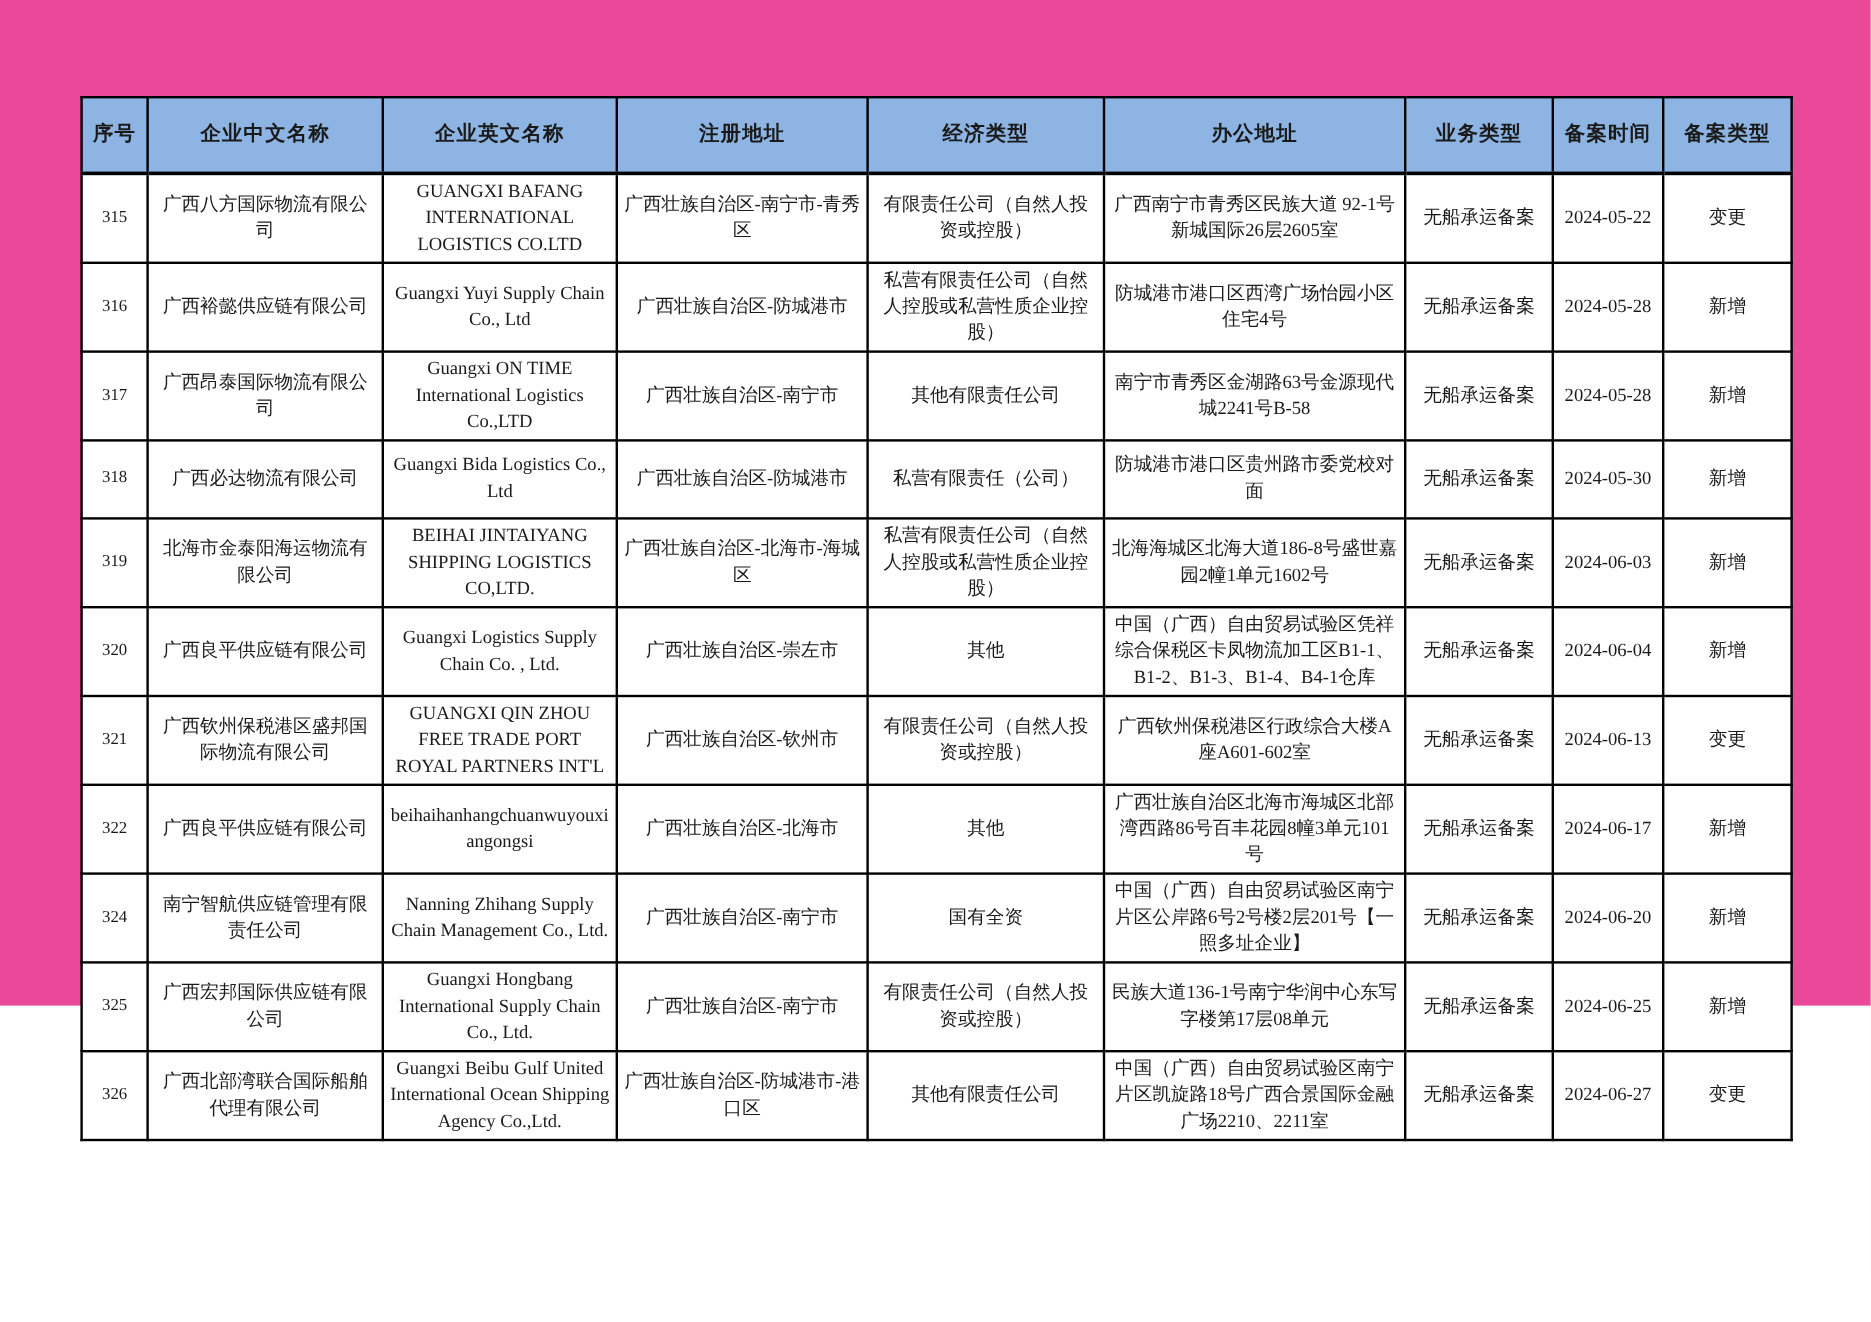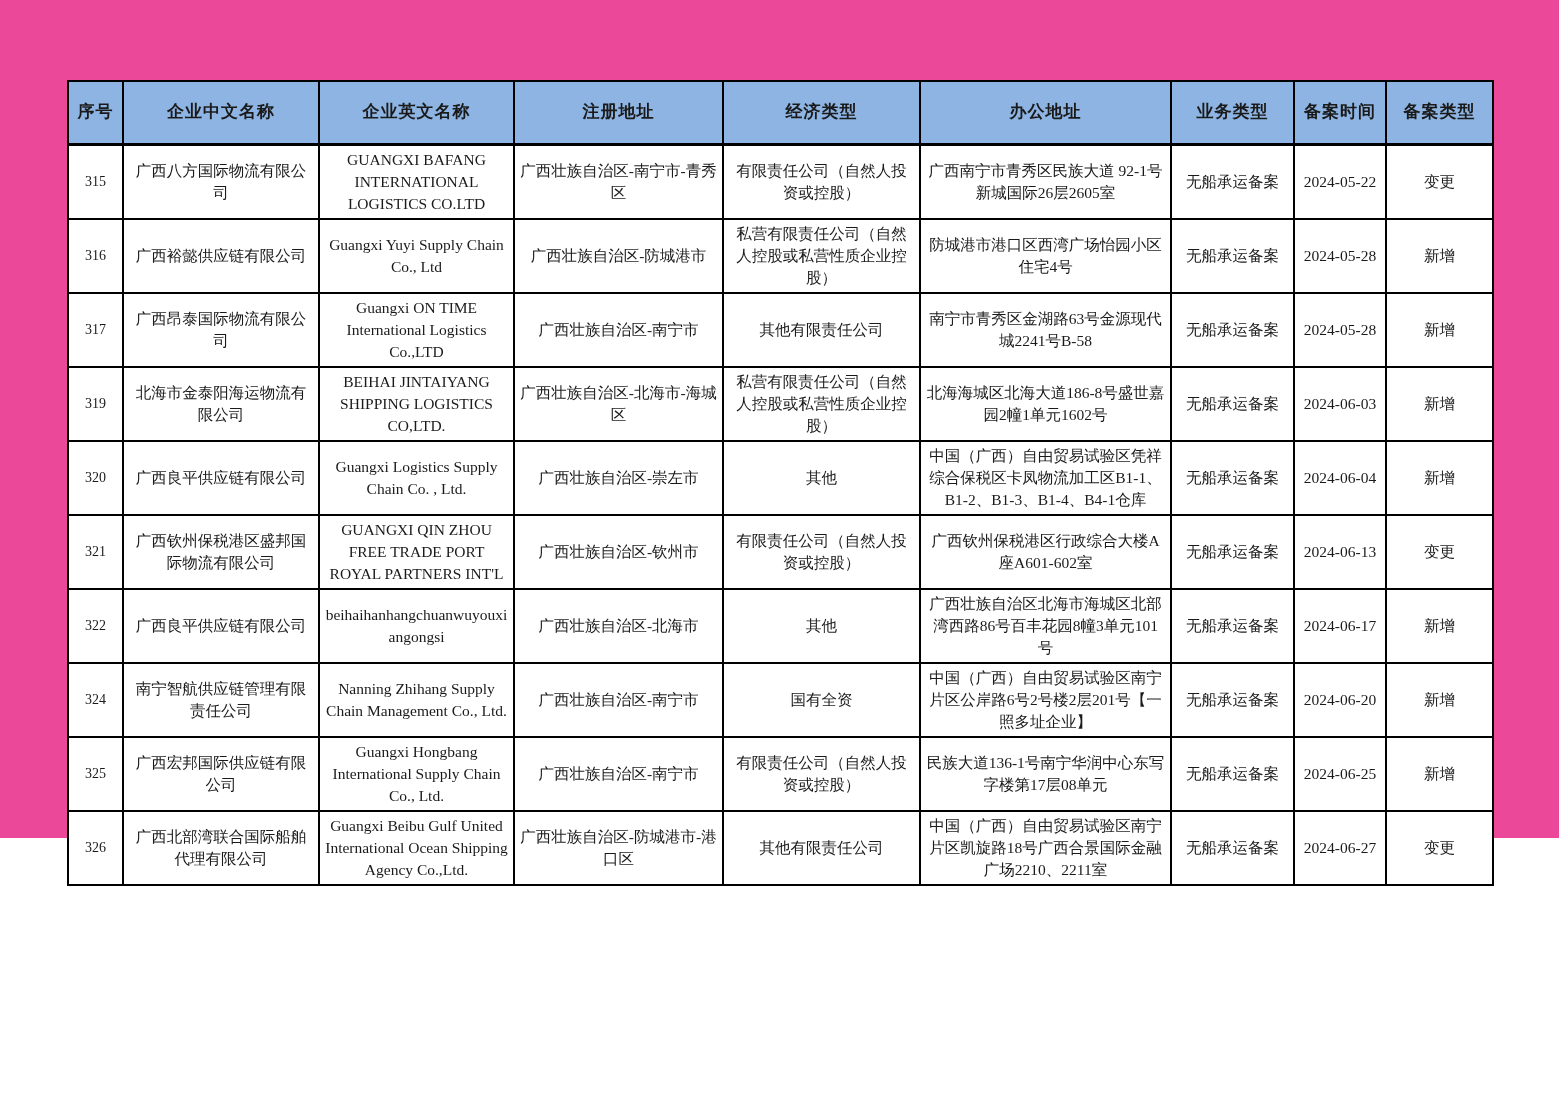--- a/index.html
+++ b/index.html
@@ -106,20 +106,31 @@
       <td>广西昂泰国际物流有限公司</td>
       <td>Guangxi ON TIME International Logistics Co.,LTD</td>
       <td>广西壮族自治区-南宁市</td>
       <td>其他有限责任公司</td>
       <td>南宁市青秀区金湖路63号金源现代城2241号B-58</td>
       <td>无船承运备案</td>
       <td class="date">2024-05-28</td>
       <td>新增</td>
     </tr>
         <tr>
+      <td class="num">318</td>
+      <td>广西必达物流有限公司</td>
+      <td>Guangxi Bida Logistics Co., Ltd</td>
+      <td>广西壮族自治区-防城港市</td>
+      <td>私营有限责任（公司）</td>
+      <td>防城港市港口区贵州路市委党校对面</td>
+      <td>无船承运备案</td>
+      <td class="date">2024-05-30</td>
+      <td>新增</td>
+    </tr>
+        <tr>
       <td class="num">319</td>
       <td>北海市金泰阳海运物流有限公司</td>
       <td>BEIHAI JINTAIYANG SHIPPING LOGISTICS CO,LTD.</td>
       <td>广西壮族自治区-北海市-海城区</td>
       <td>私营有限责任公司（自然人控股或私营性质企业控股）</td>
       <td>北海海城区北海大道186-8号盛世嘉园2幢1单元1602号</td>
       <td>无船承运备案</td>
       <td class="date">2024-06-03</td>
       <td>新增</td>
     </tr>

